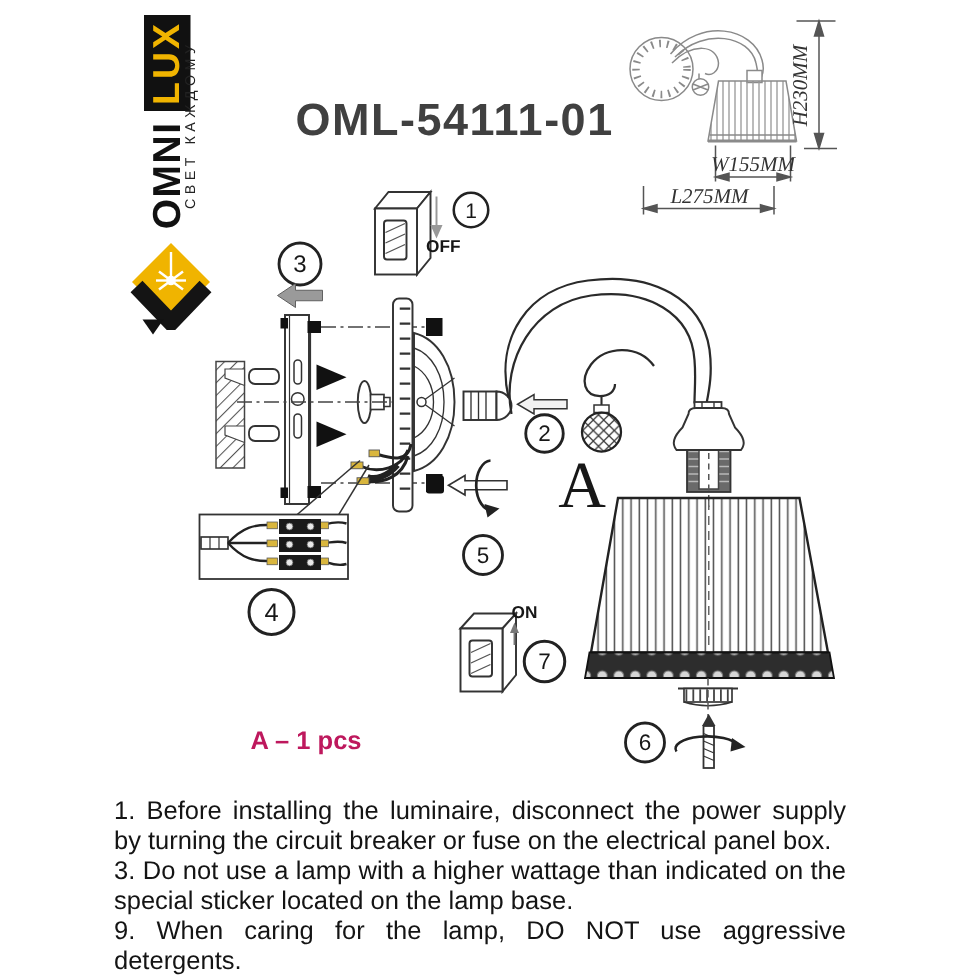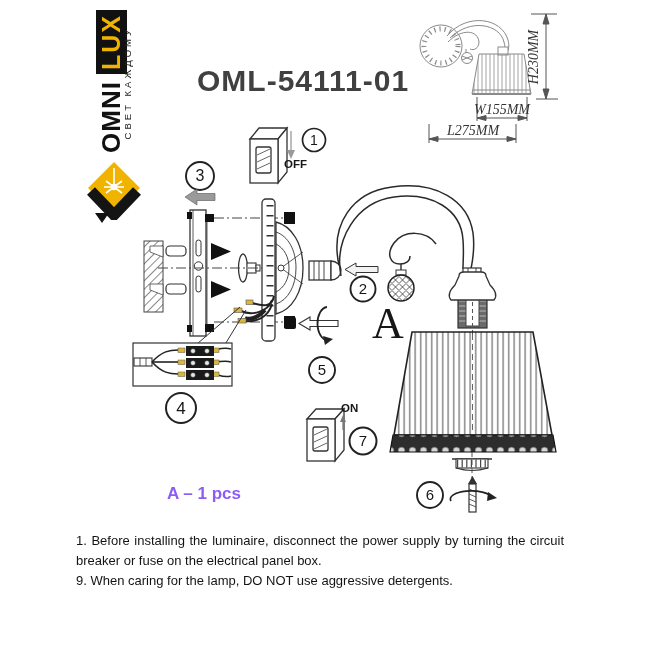--- a/index.html
+++ b/index.html
@@ -11,22 +11,22 @@
   .abs{position:absolute;}
   
   .vtext{writing-mode:vertical-rl;transform:rotate(180deg);white-space:nowrap;}
   .lux-box{left:96px;top:10px;width:31px;height:64px;background:#111;display:flex;align-items:center;justify-content:center;}
   .lux-box span{color:#f0b400;font-weight:bold;font-size:25px;letter-spacing:2px;}
   .omni-text{left:96px;top:77px;height:80px;width:31px;font-weight:bold;font-size:26px;letter-spacing:1px;color:#111;display:flex;align-items:center;}
   .tagline{left:122px;top:10px;height:147px;width:14px;font-size:9.5px;letter-spacing:3px;color:#222;display:flex;align-items:center;}
   
   .title{left:197px;top:64px;font-size:30px;font-weight:bold;letter-spacing:1px;color:#404040;}
   
-  .parts-note{left:167px;top:484px;font-size:17px;font-weight:bold;color:#8b5cf6;}
-  .instructions{left:76px;top:531px;width:488px;font-size:13px;line-height:20px;text-align:justify;color:#141414;}
+  .parts-note{left:167px;top:484px;font-size:17px;font-weight:bold;color:#be185d;}
+  .instructions{left:76px;top:531px;width:488px;font-size:17px;line-height:20px;text-align:justify;color:#141414;}
   .instructions p{margin:0;}
   svg text{font-family:"Liberation Sans","DejaVu Sans",sans-serif;fill:#171717;}
   text.dim{font-family:"Liberation Serif","DejaVu Serif",serif;font-style:italic;font-size:14px;fill:#333;}
   text.stepnum{font-size:14px;}
   text.switchlbl{font-size:11.5px;font-weight:bold;}
   text.partA{font-family:"Liberation Serif","DejaVu Serif",serif;font-size:44px;}
 </style>
 </head>
 <body>
 
@@ -309,14 +309,15 @@
     <polygon points="488,492 497,498 487,501" fill="#222"></polygon>
   </g>
   <circle cx="430" cy="495" r="13" fill="#fff" stroke="#222" stroke-width="1.9"></circle>
   <text class="stepnum" x="430" y="500" text-anchor="middle" style="font-size:15px">6</text>
 </svg>
 
 <div class="abs parts-note">A – 1 pcs</div>
 
 <div class="abs instructions">
   <p>1. Before installing the luminaire, disconnect the power supply by turning the circuit breaker or fuse on the electrical panel box.</p>
+  <p>3. Do not use a lamp with a higher wattage than indicated on the special sticker located on the lamp base.</p>
   <p>9. When caring for the lamp, DO NOT use aggressive detergents.</p>
 </div>
 
 </body></html>

